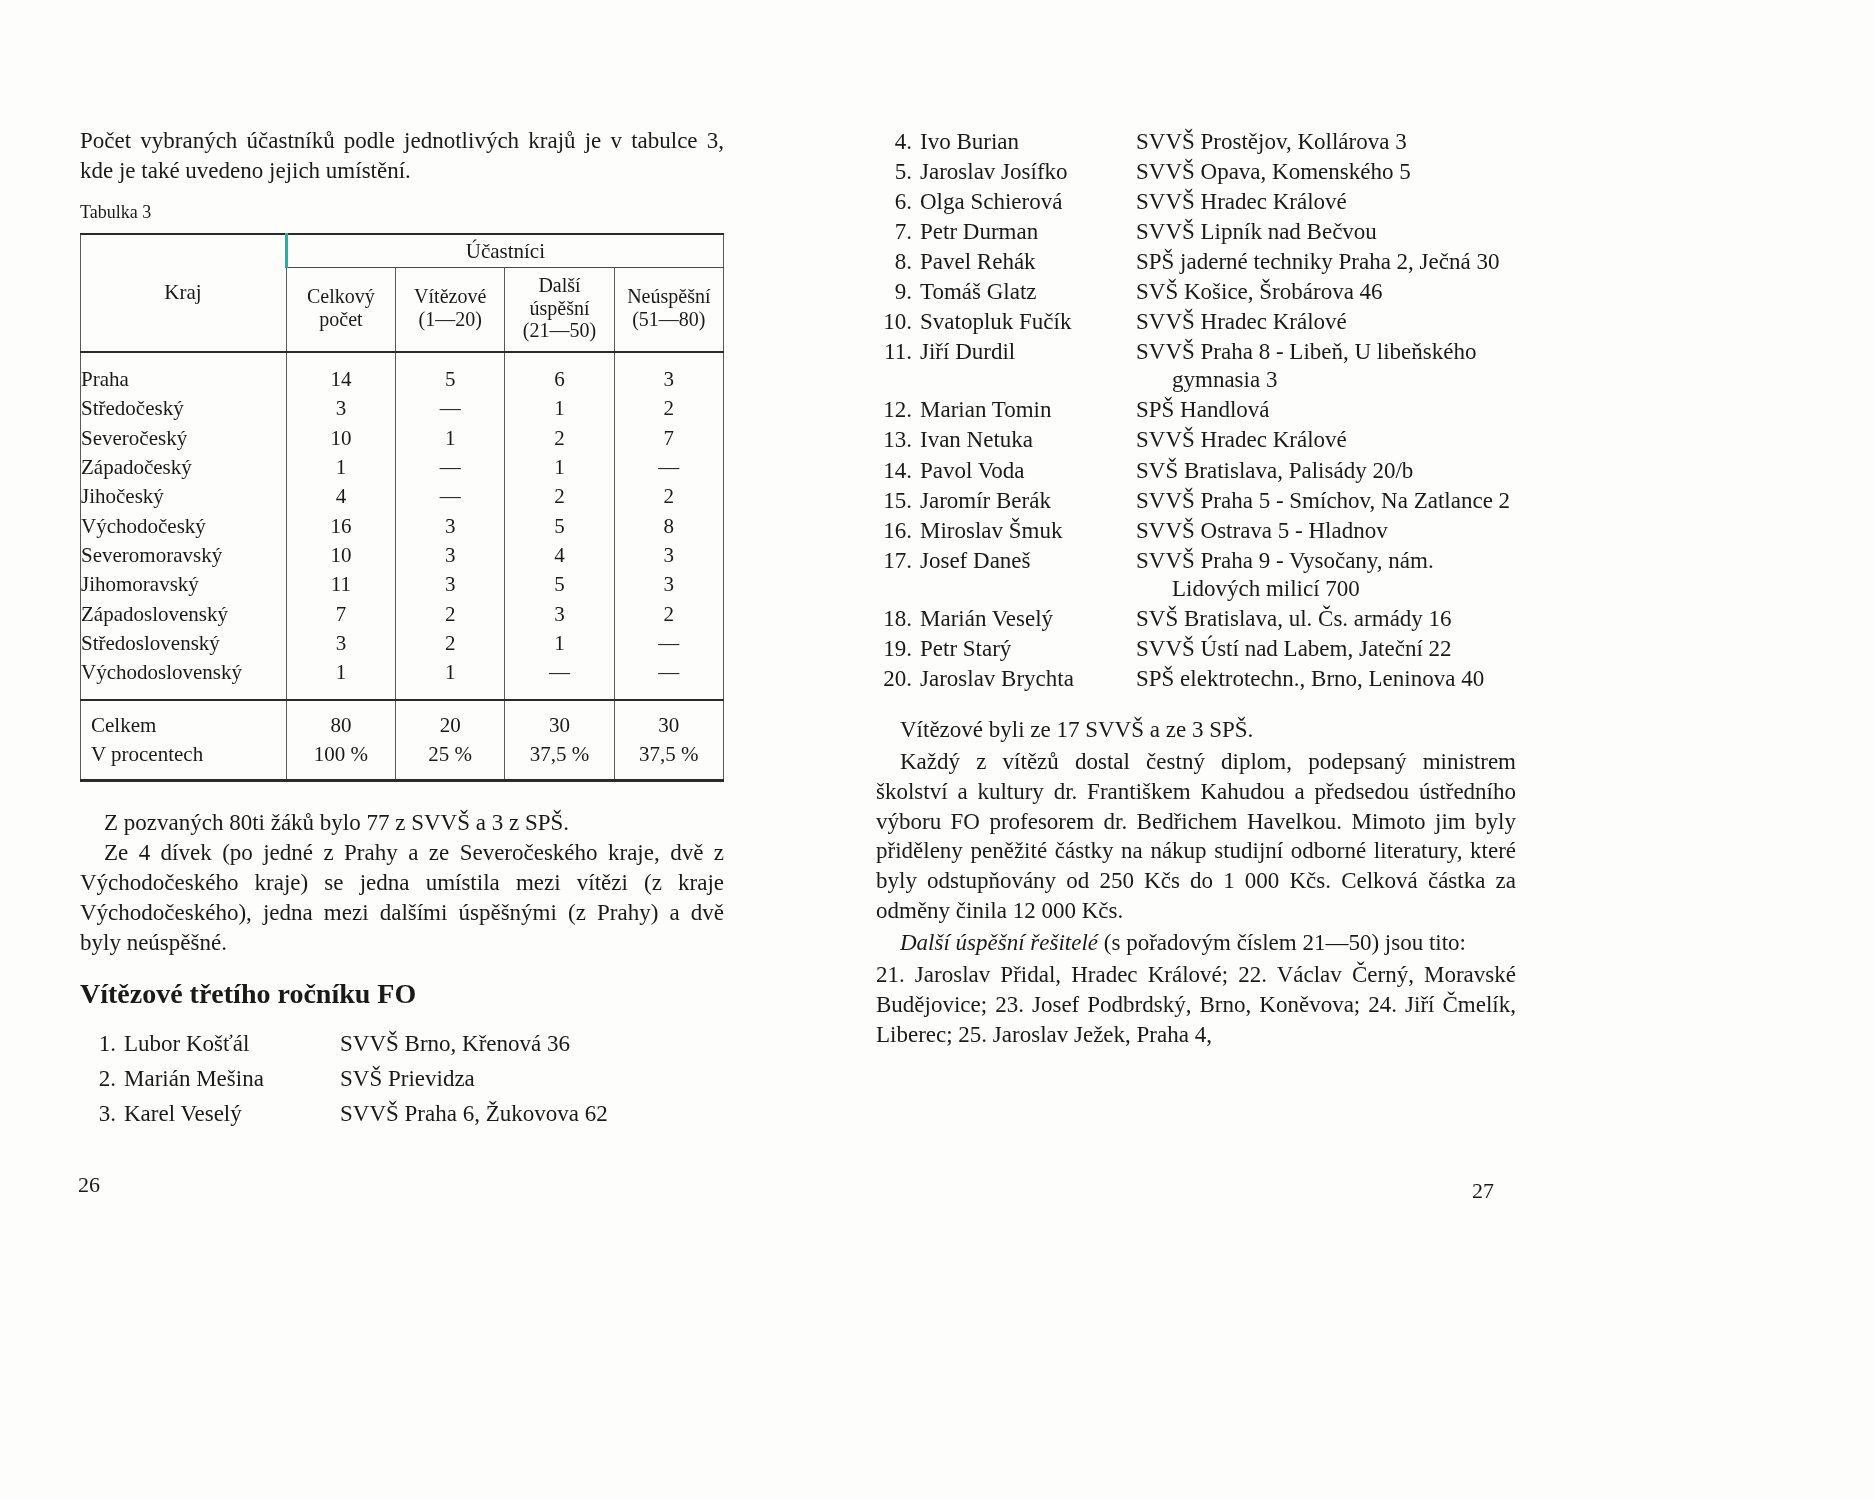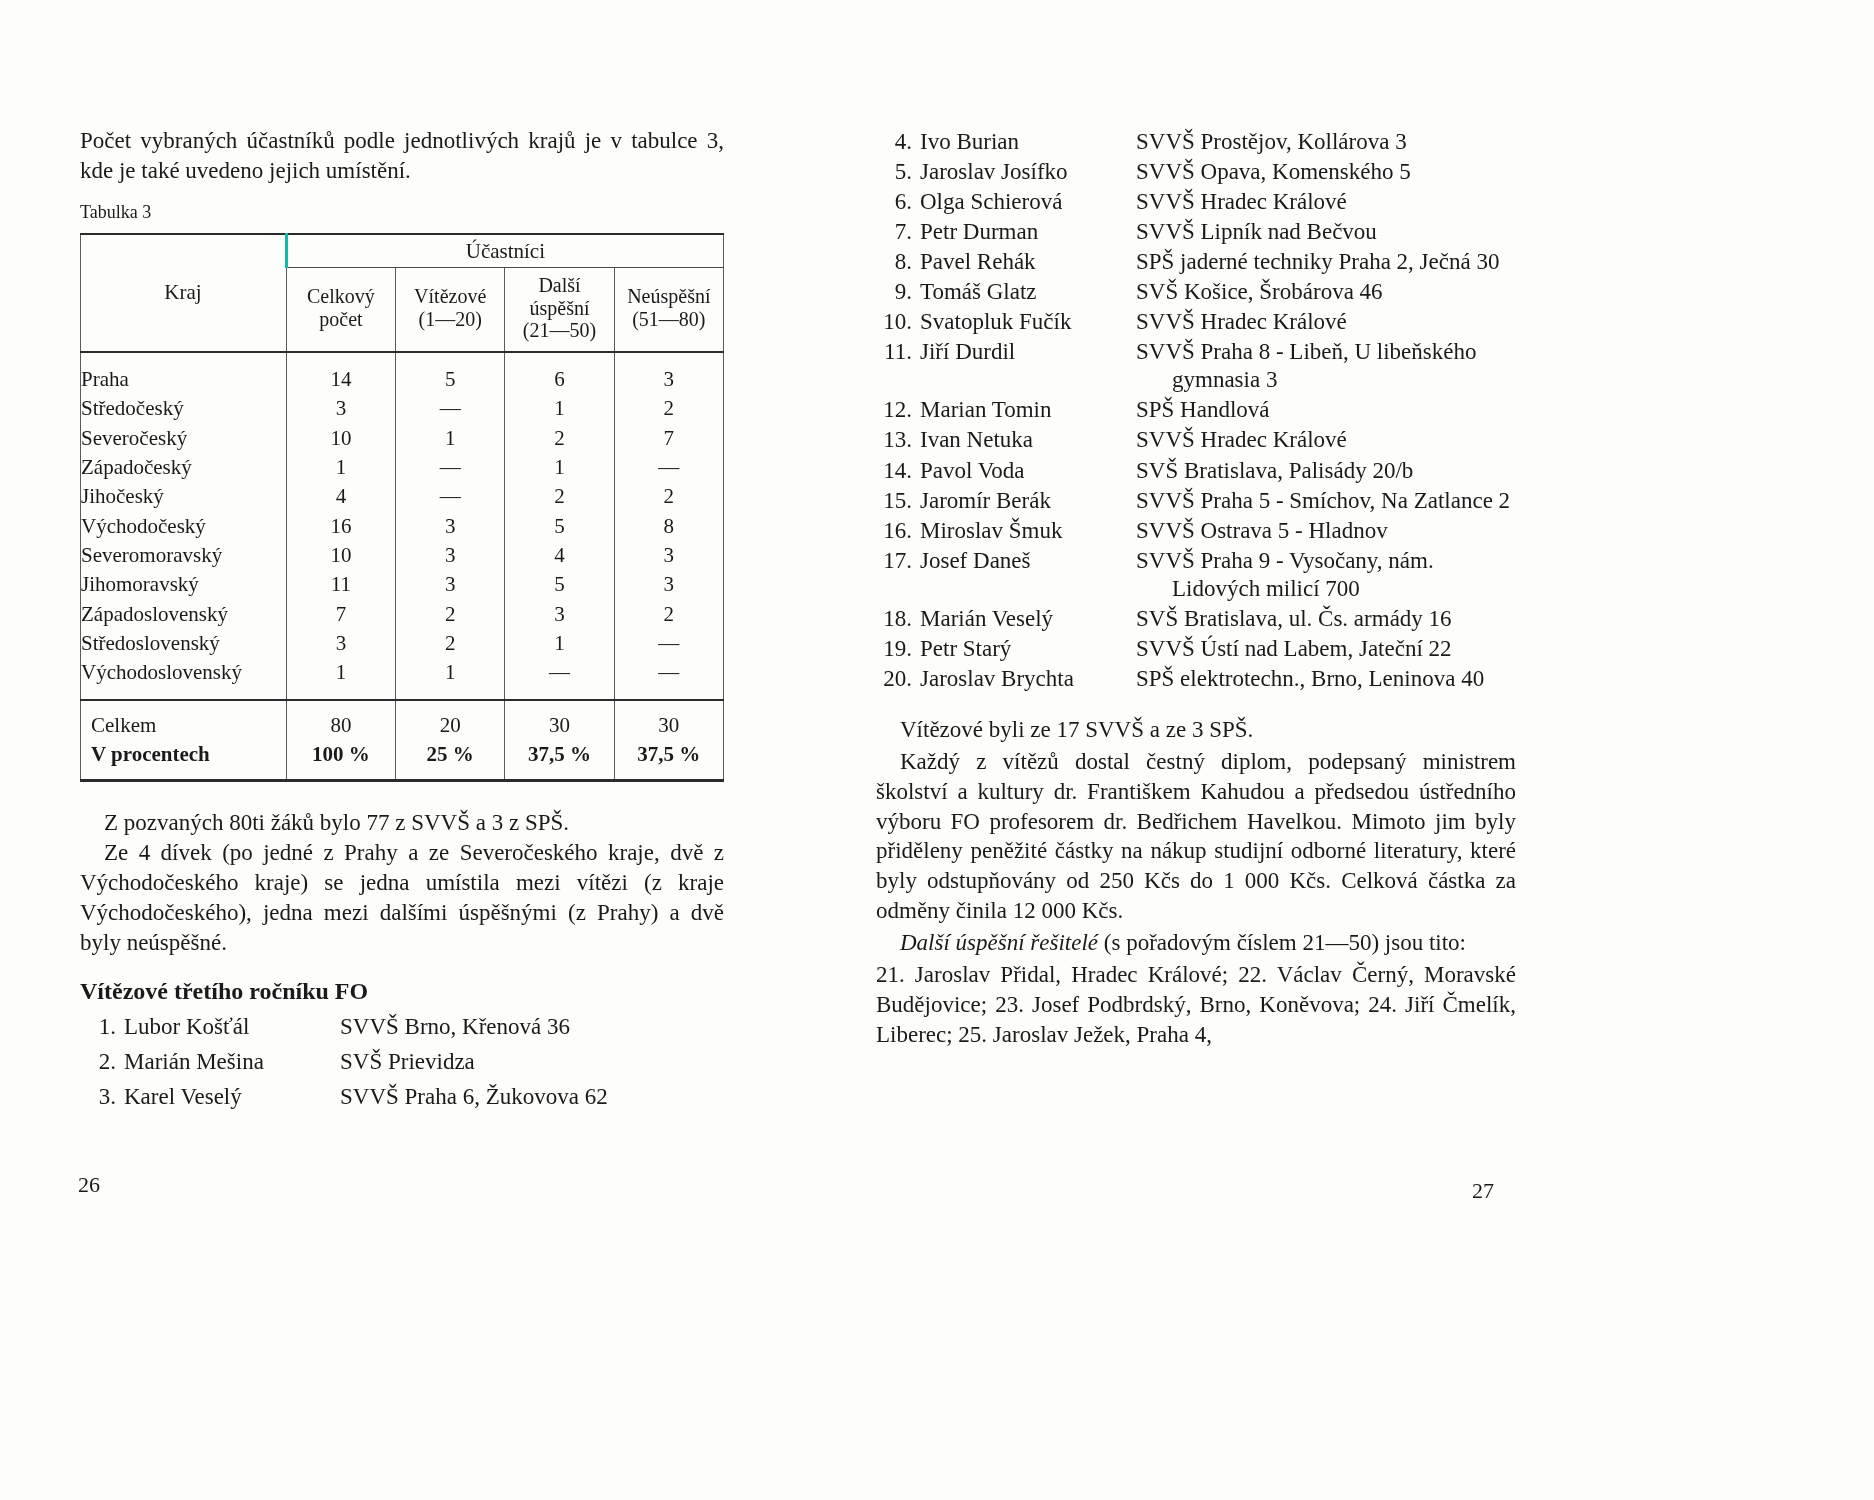--- a/index.html
+++ b/index.html
@@ -44,26 +44,26 @@
     width:17%;
     vertical-align:middle;
   }
   .stats-table tbody td { padding:1px 0; line-height:1.3; }
   .stats-table tbody tr:first-child td { padding-top:13px; }
   .stats-table tbody tr:last-child td { padding-bottom:13px; }
   .kraj-cell { padding-left:10px; text-align:left; }
   .num-cell { text-align:center; border-left:1px solid #5a5a5a; }
   .stats-table tfoot td { line-height:1.35; }
   .stats-table tfoot tr:first-child td { border-top:2px solid #2b2b2b; padding-top:10px; }
-  .stats-table tfoot tr:last-child td { padding-bottom:11px;font-weight:bold; }
+  .stats-table tfoot tr:last-child td { padding-bottom:11px; }
   .foot-label { padding-left:10px; text-align:left; }
 
   .after-table { margin-top:26px; }
 
-  .section-heading { font-size:24px; font-weight:bold; margin:20px 0 8px; }
+  .section-heading { font-size:28px; font-weight:bold; margin:20px 0 20px; }
 
   .winner-list { margin-top:2px; }
   .winner-row {
     display:grid;
     grid-template-columns:36px 208px 1fr;
     column-gap:8px;
     font-size:23px;
     line-height:1.22;
     margin-bottom:2px;
   }

